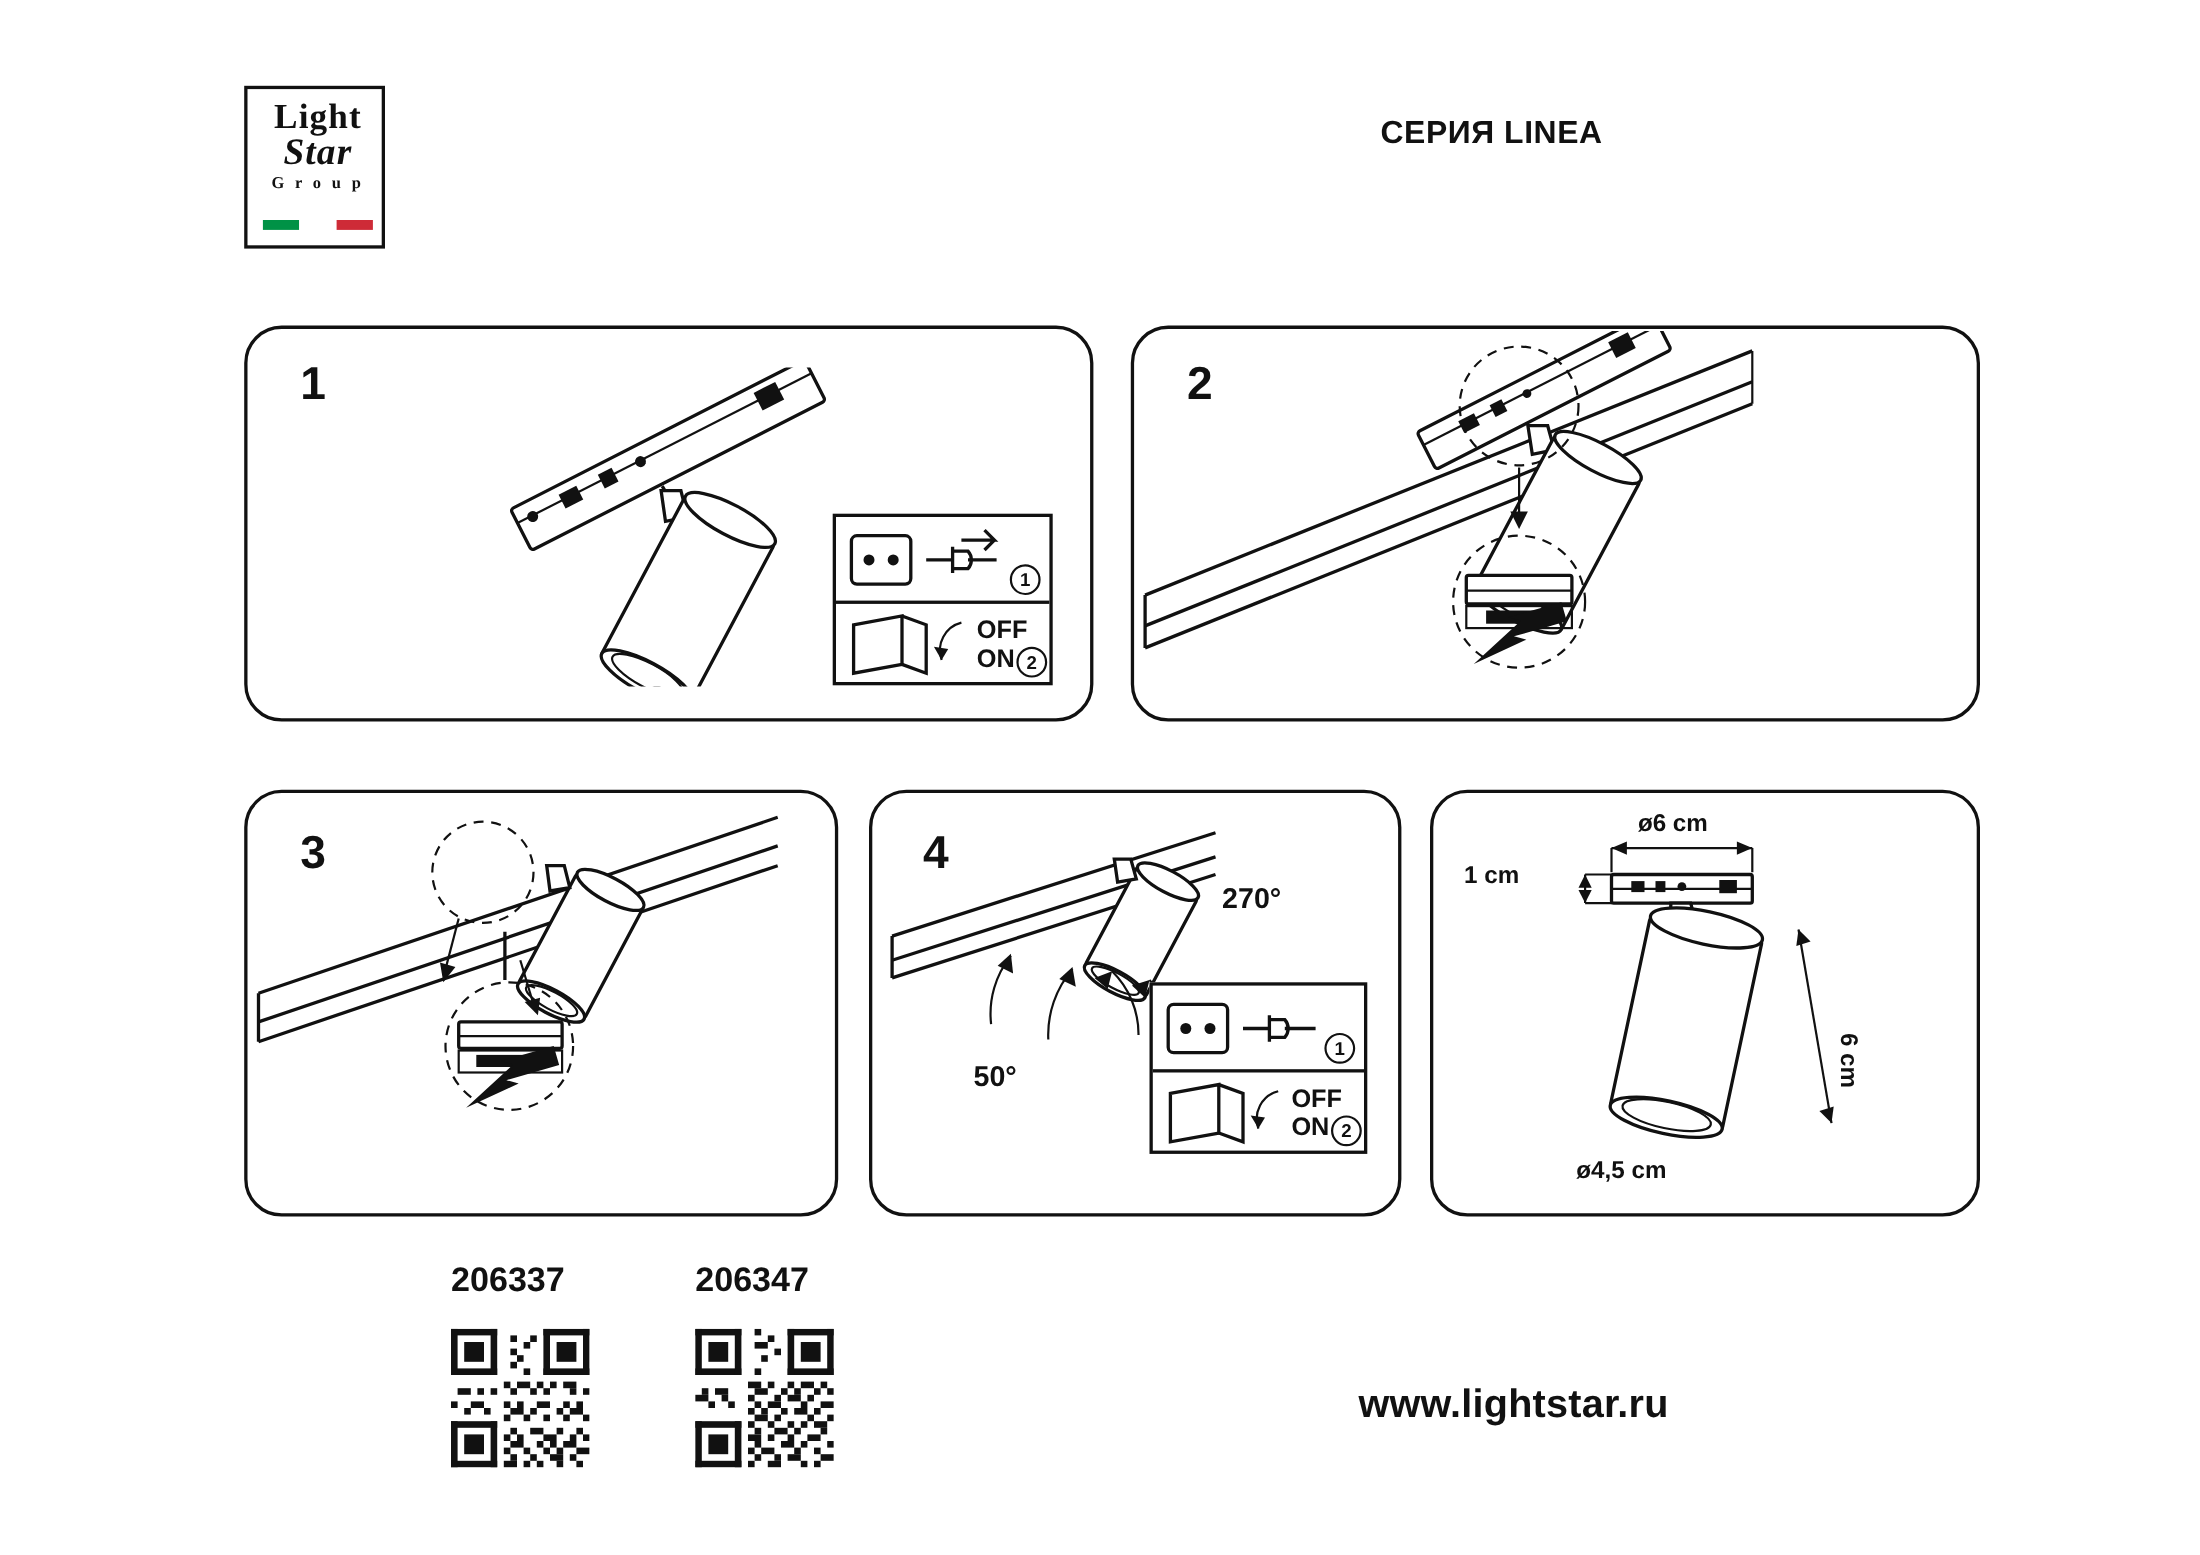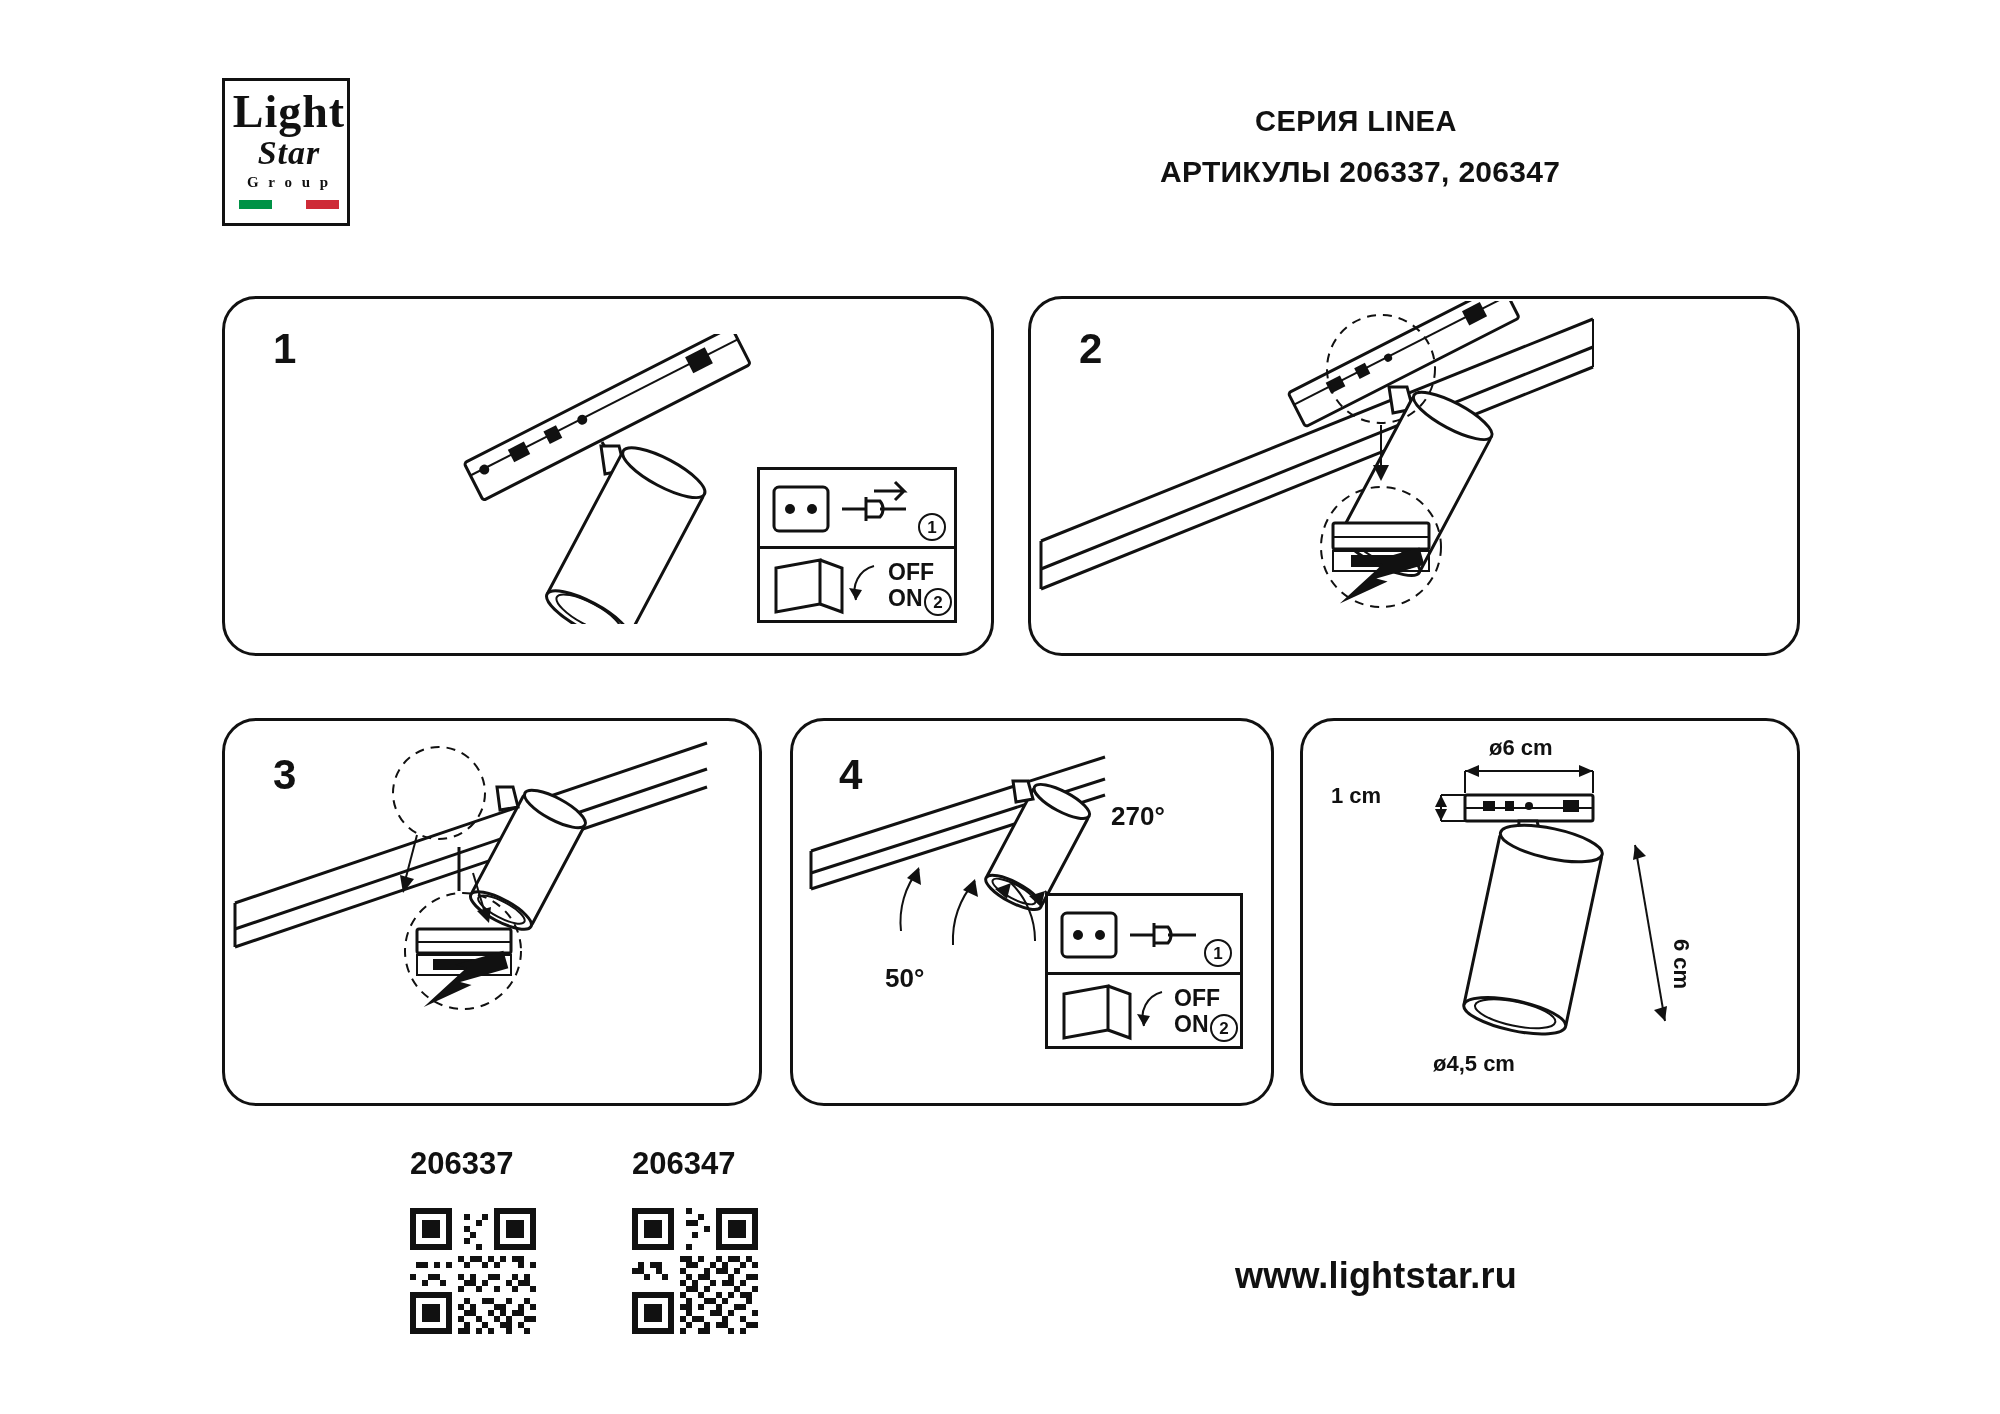--- a/index.html
+++ b/index.html
@@ -3,21 +3,21 @@
 <meta charset="utf-8">
 <style>
   html,body{margin:0;padding:0;background:#ffffff;}
   body{width:2000px;height:1414px;font-family:"Liberation Sans",sans-serif;color:#111;overflow:hidden;position:relative;}
   .page{position:absolute;left:0;top:0;width:2000px;height:1414px;}
 
   
   .logo-box{position:absolute;left:222;top:78px;width:128px;height:148px;border:3px solid #111;box-sizing:border-box;}
   .logo-box{left:222px;}
   .logo-text{position:absolute;left:0;top:8px;width:128px;text-align:center;font-family:"Liberation Serif",serif;font-weight:bold;line-height:1.02;}
-  .logo-l1{font-size:46px;letter-spacing:1px;}
+  .logo-l1{font-size:32px;letter-spacing:1px;}
   .logo-l2{font-size:34px;letter-spacing:1px;font-style:italic;}
   .logo-l3{font-size:15px;letter-spacing:3px;margin-top:4px;}
   .flag{position:absolute;left:14px;bottom:14px;width:100px;height:9px;display:flex;}
   .flag i{display:block;flex:1;height:100%;}
   .flag .g{background:#009246;}
   .flag .w{background:#ffffff;}
   .flag .r{background:#ce2b37;}
 
   .title{position:absolute;left:390px;top:92px;width:700px;font-size:37px;font-weight:bold;line-height:1.30;letter-spacing:-0.2px;}
   .series{position:absolute;left:1255px;top:105px;font-size:29px;font-weight:bold;letter-spacing:0.5px;}
@@ -57,21 +57,20 @@
       <div class="logo-l3">G r o u p</div>
     </div>
     <div class="flag">
       <i class="g"></i>
         <i class="w"></i>
         <i class="r"></i>
     </div>
   </div>
 
   <div class="series">СЕРИЯ LINEA</div>
-  <div class="articles">АРТИКУЛЫ 206337, 206347</div>
 
   <div class="panel" style="left:222px;top:296px;width:772px;height:360px;">
     <div class="step-num" style="left:48px;top:26px;">1</div>
 
     <svg width="420" height="290" style="position:absolute;left:180px;top:35px;">
 
       <g transform="rotate(-27 205 85)">
         <rect class="wh" x="55" y="58" width="300" height="42" rx="3"></rect>
         <line class="ln2" x1="55" y1="72" x2="355" y2="72"></line>
         <rect class="fl" x="100" y="66" width="18" height="14"></rect>

